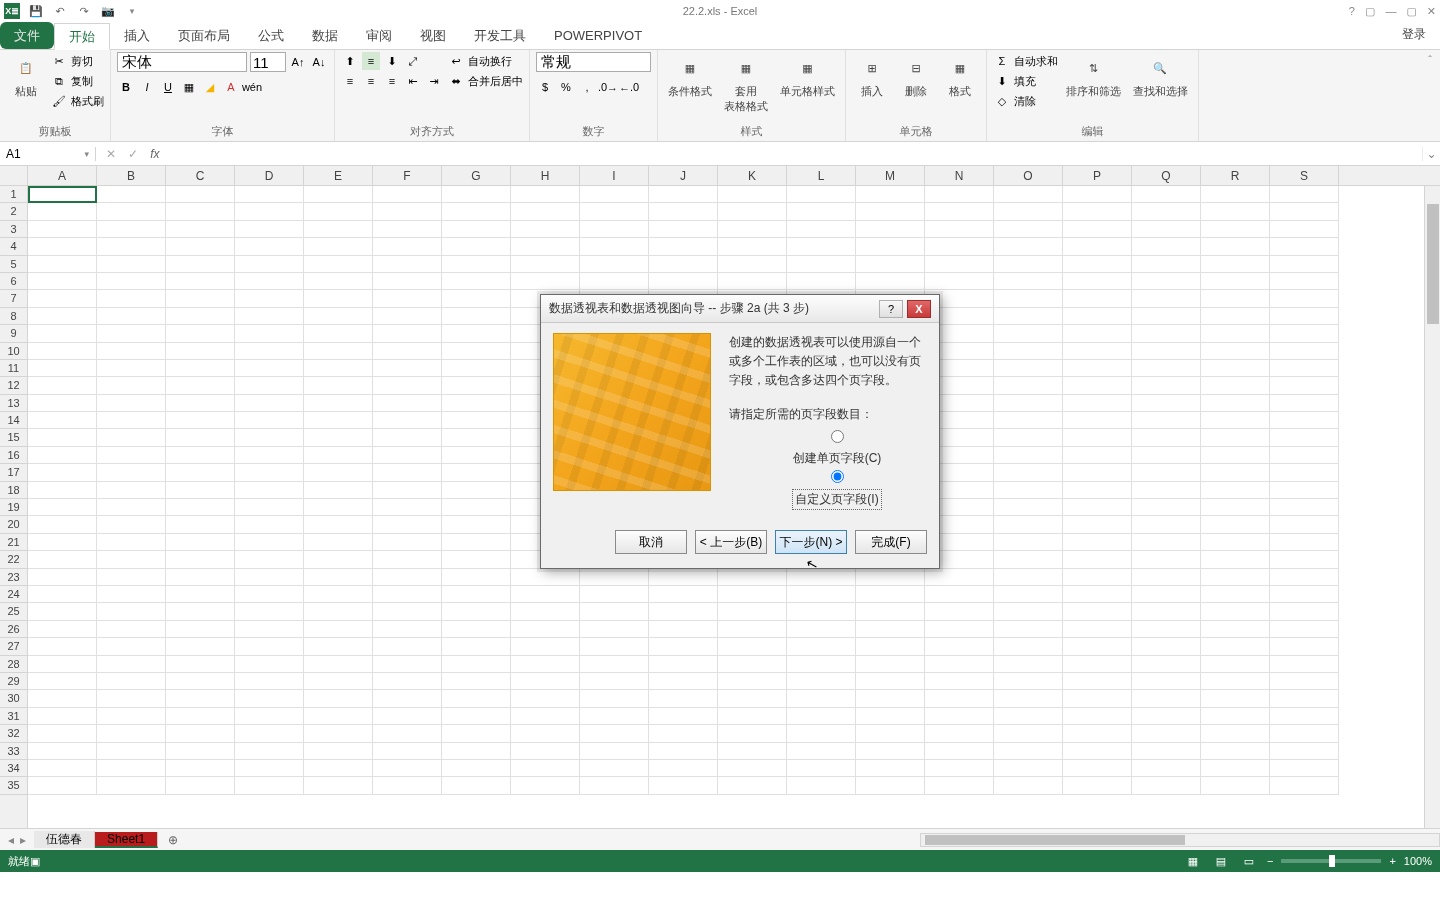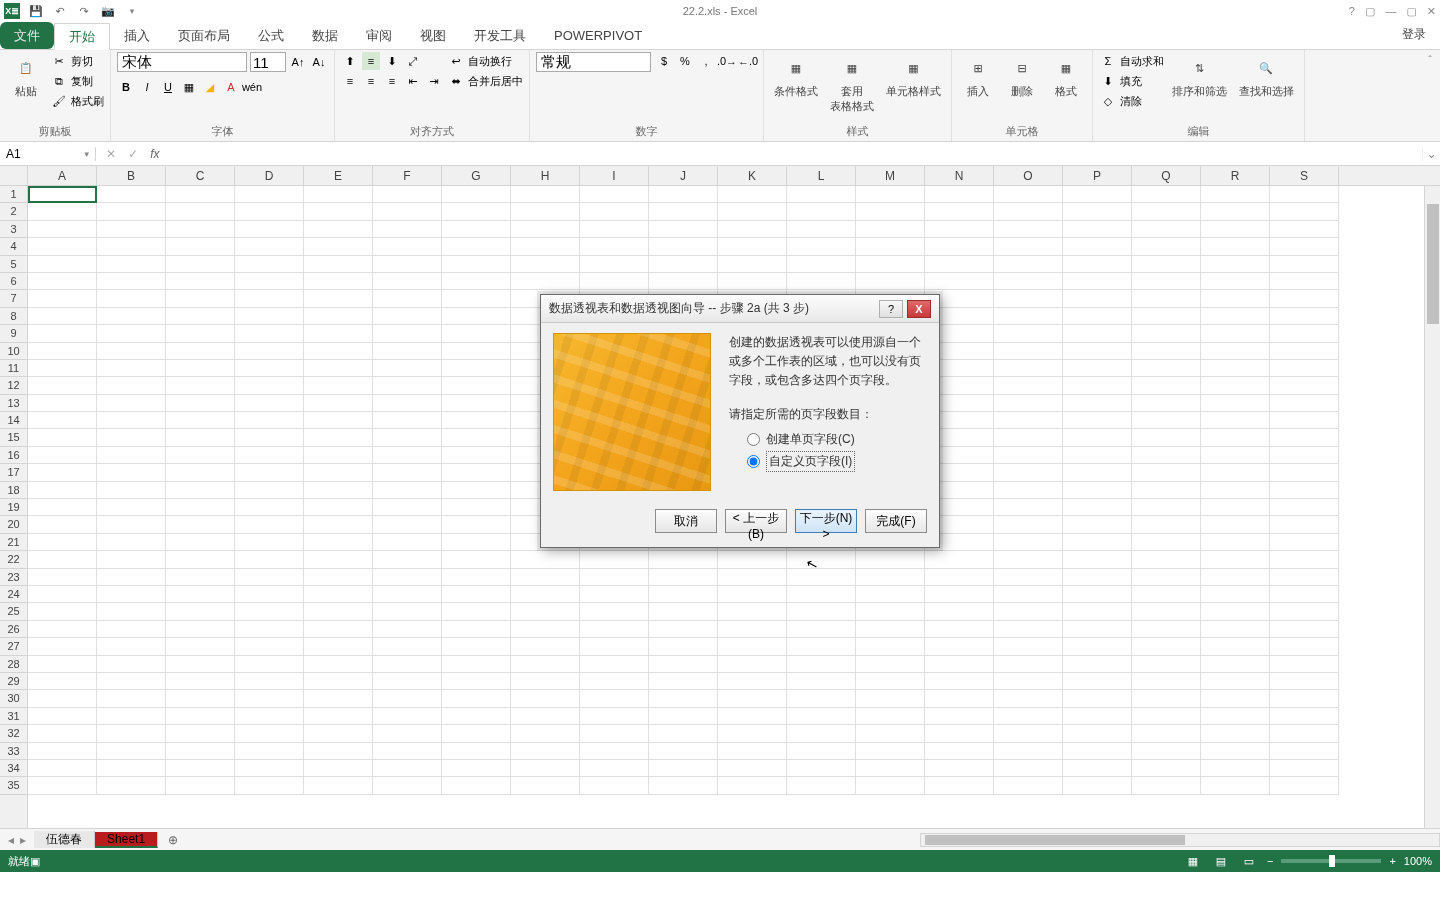--- a/index.html
+++ b/index.html
@@ -82,25 +82,25 @@
 .wizard-title .wclose { background: linear-gradient(#e26868,#c83a3a); color: #fff; border-color: #9b2d2d; font-weight: bold; }
 .wizard-body { padding: 10px 12px 8px 12px; display: flex; gap: 18px; }
 .wiz-img { width: 158px; height: 158px; background: linear-gradient(135deg,#f6b82e 0%,#f3a51c 50%,#e89812 100%); position: relative; overflow: hidden; border: 1px solid #d89400; }
 .wiz-img::before { content:""; position:absolute; left:-40px; top:-20px; width:240px; height:240px; background:
   repeating-linear-gradient(0deg, rgba(255,255,255,.15) 0 8px, transparent 8px 24px),
   repeating-linear-gradient(90deg, rgba(0,0,0,.06) 0 8px, transparent 8px 24px);
   transform: rotate(18deg); }
 .wiz-text { flex: 1; color: #333; line-height: 1.6; }
 .wiz-text .desc { margin-bottom: 14px; }
 .wiz-text .prompt { margin-bottom: 6px; }
-.wiz-radio { display: flex; align-items: center; gap: 6px; margin: 2px 0 2px 18px; }
+.wiz-radio { display: flex; align-items: center; gap: 6px; margin: 2px 0 2px 18px; flex-direction: column; }
 .wiz-radio input { margin: 0; }
 .wiz-radio .boxed { border: 1px dotted #666; padding: 0 2px; }
 .wizard-buttons { padding: 10px 12px 14px 12px; display: flex; justify-content: flex-end; gap: 8px; }
-.wizard-buttons button { width: 62px; height: 24px; font-size: 12px; background: linear-gradient(#fdfdfd,#e6e6e6); border: 1px solid #8a8a8a; cursor: pointer; }
+.wizard-buttons button { width: 72px; height: 24px; font-size: 12px; background: linear-gradient(#fdfdfd,#e6e6e6); border: 1px solid #8a8a8a; cursor: pointer; }
 .wizard-buttons button.primary { background: linear-gradient(#eaf3fb,#cfe4f6); border: 1px solid #3c7fb1; }
 
 .cursor-icon { position: absolute; left: 806px; top: 556px; font-size: 14px; color: #000; pointer-events: none; transform: rotate(-15deg); }
 </style>
 </head>
 <body>
 
 <div class="title-bar">
   <div class="qat">
     <span class="excel-icon">X≣</span>
@@ -212,21 +212,21 @@
         <div class="sm-row">
             <span class="ic-sm">⬌</span>
             <span>合并后居中</span>
           </div>
       </div>
     </div>
     <div class="ribbon-group-label">对齐方式</div>
   </div>
 
   <div class="ribbon-group">
-    <div class="ribbon-group-body" style="flex-direction:row;gap:4px;">
+    <div class="ribbon-group-body" style="flex-direction:column;gap:4px;">
       <div class="sm-row">
           <input class="num-fmt" value="常规" style="">
         </div>
       <div class="sm-row">
         <span class="ic-sm">$</span>
         <span class="ic-sm">%</span>
         <span class="ic-sm">,</span>
         <span class="ic-sm">.0→</span>
         <span class="ic-sm">←.0</span>
       </div>

